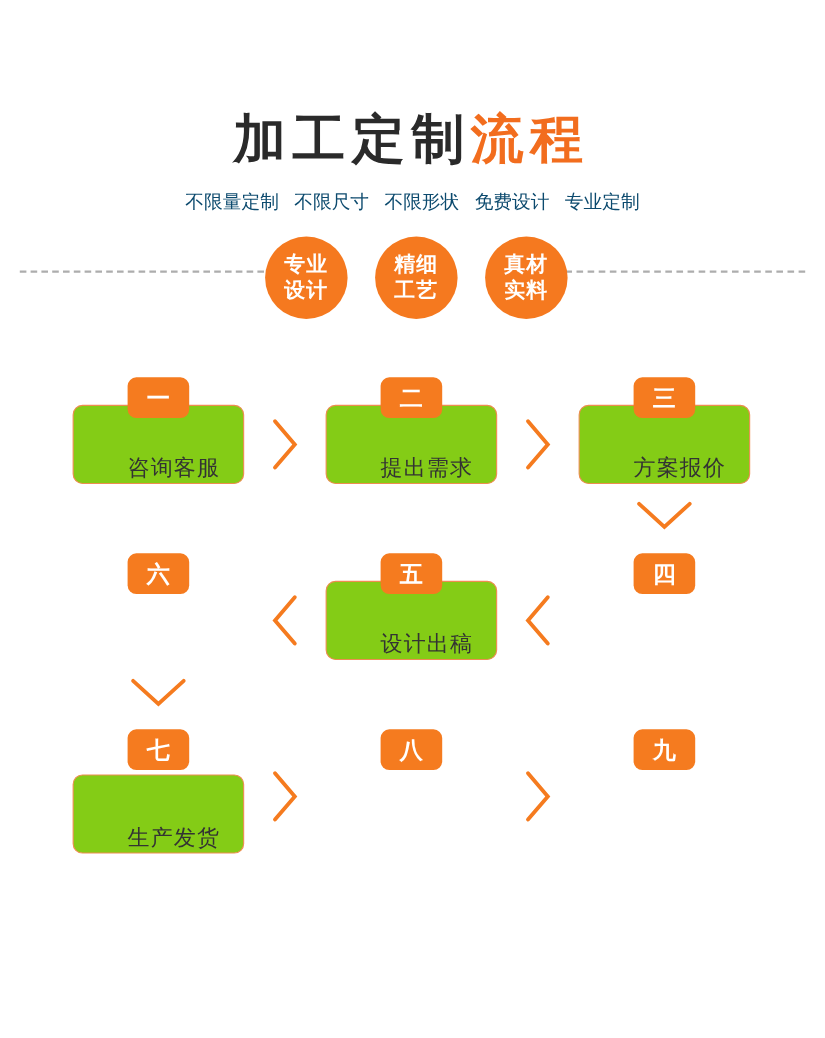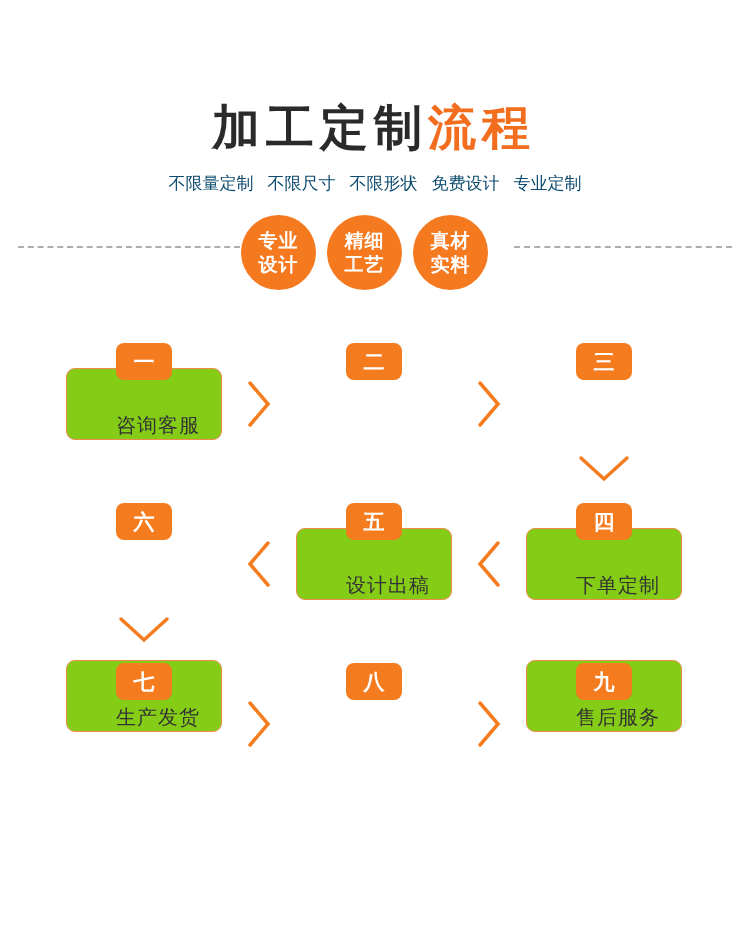--- a/index.html
+++ b/index.html
@@ -33,21 +33,21 @@
   
   .dash{
     position:absolute;top:246px;height:0;
     border-top:2px dashed #adadad;
   }
   .dash-left{left:18px;width:222px;}
   .dash-right{left:514px;width:218px;}
   
   .badges{
     position:absolute;top:215px;left:241px;
-    display:flex;gap:11px;
+    display:flex;gap:25px;
   }
   .badge{
     width:75px;height:75px;border-radius:50%;
     background:#f5791f;color:#ffffff;
     display:flex;flex-direction:column;
     align-items:center;justify-content:center;
     font-size:19px;font-weight:bold;line-height:1.25;
     letter-spacing:1px;
   }
   
@@ -64,21 +64,21 @@
     padding-top:6px;
   }
   .tab{
     position:absolute;width:56px;height:37px;
     background:#f57b1f;border-radius:8px;
     display:flex;align-items:center;justify-content:center;
     color:#ffffff;font-size:21px;font-weight:bold;
     z-index:2;
   }
   .col1{left:66px;}  .col2{left:296px;}  .col3{left:526px;}
-  .row1{top:368px;}  .row2{top:528px;}  .row3{top:660px;}
+  .row1{top:368px;}  .row2{top:528px;}  .row3{top:704px;}
   .tab.col1{left:116px;} .tab.col2{left:346px;} .tab.col3{left:576px;}
   .tab.row1{top:343px;}  .tab.row2{top:503px;}  .tab.row3{top:663px;}
   .arrow-h{position:absolute;width:26px;height:50px;}
   .arrow-v{position:absolute;width:52px;height:28px;}
   .arrow-h svg,.arrow-v svg{display:block;}
 </style>
 </head>
 <body>
 
 <div class="page">
@@ -111,28 +111,34 @@
       <span class="label">咨询客服</span>
     </div>
 
   <div class="arrow-h" style="left:246px;top:379px;">
     <svg width="26" height="50" viewBox="0 0 26 50">
         <polyline points="4,4 22,25 4,46" fill="none" stroke="#f57b1f" stroke-width="3.5" stroke-linecap="round" stroke-linejoin="miter"></polyline>
       </svg>
   </div>
 
   <div class="tab col2 row1">二</div>
+  <div class="step col2 row1">
+      <span class="label">提出需求</span>
+    </div>
 
   <div class="arrow-h" style="left:476px;top:379px;">
     <svg width="26" height="50" viewBox="0 0 26 50">
         <polyline points="4,4 22,25 4,46" fill="none" stroke="#f57b1f" stroke-width="3.5" stroke-linecap="round" stroke-linejoin="miter"></polyline>
       </svg>
   </div>
 
   <div class="tab col3 row1">三</div>
+  <div class="step col3 row1">
+      <span class="label">方案报价</span>
+    </div>
 
   <div class="arrow-v" style="left:578px;top:455px;">
     <svg width="52" height="28" viewBox="0 0 52 28">
         <polyline points="3,3 26,24 49,3" fill="none" stroke="#f57b1f" stroke-width="3.5" stroke-linecap="round" stroke-linejoin="miter"></polyline>
       </svg>
   </div>
 
   <div class="tab col1 row2">六</div>
 
   <div class="arrow-h" style="left:246px;top:539px;">
@@ -146,23 +152,20 @@
       <span class="label">设计出稿</span>
     </div>
 
   <div class="arrow-h" style="left:476px;top:539px;">
     <svg width="26" height="50" viewBox="0 0 26 50">
         <polyline points="22,4 4,25 22,46" fill="none" stroke="#f57b1f" stroke-width="3.5" stroke-linecap="round" stroke-linejoin="miter"></polyline>
       </svg>
   </div>
 
   <div class="tab col3 row2">四</div>
-  <div class="step col3 row2">
-      <span class="label">下单定制</span>
-    </div>
 
   <div class="arrow-v" style="left:118px;top:616px;">
     <svg width="52" height="28" viewBox="0 0 52 28">
         <polyline points="3,3 26,24 49,3" fill="none" stroke="#f57b1f" stroke-width="3.5" stroke-linecap="round" stroke-linejoin="miter"></polyline>
       </svg>
   </div>
 
   <div class="tab col1 row3">七</div>
   <div class="step col1 row3">
       <span class="label">生产发货</span>
@@ -176,17 +179,14 @@
 
   <div class="tab col2 row3">八</div>
 
   <div class="arrow-h" style="left:476px;top:699px;">
     <svg width="26" height="50" viewBox="0 0 26 50">
         <polyline points="4,4 22,25 4,46" fill="none" stroke="#f57b1f" stroke-width="3.5" stroke-linecap="round" stroke-linejoin="miter"></polyline>
       </svg>
   </div>
 
   <div class="tab col3 row3">九</div>
-  <div class="step col3 row3">
-      <span class="label">售后服务</span>
-    </div>
 
 </div>
 
 </body></html>

